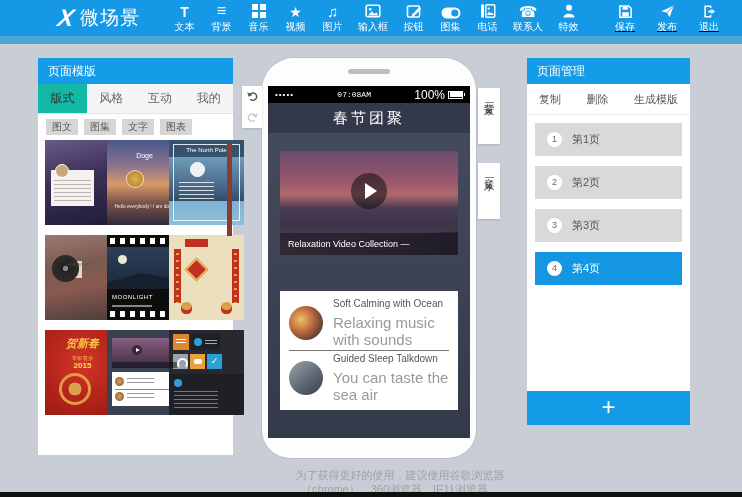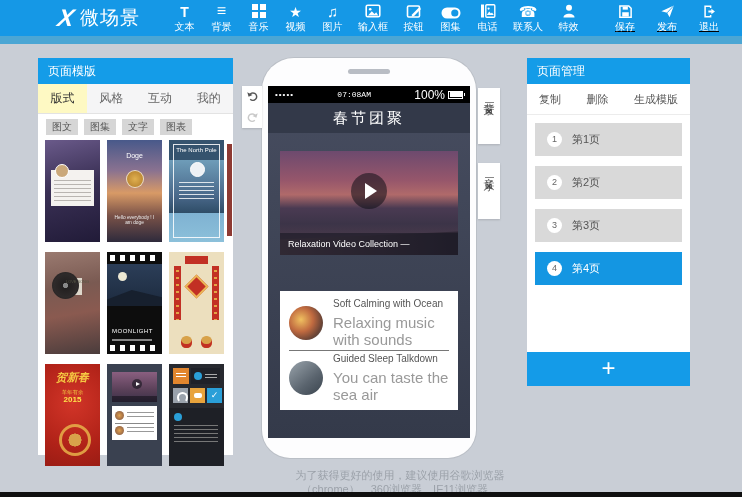--- a/index.html
+++ b/index.html
@@ -32,25 +32,25 @@
   .ic-note{font-size:15px;}
   .ic-phone{font-size:15px;}
   svg{display:block;}
 
   
   .lpanel{position:absolute;left:38px;top:58px;width:195px;height:397px;background:#fff;z-index:10;}
   .panel-head{height:26px;background:var(--panel-header,#149ce8);color:#fff;font-size:12px;
               line-height:26px;padding-left:10px;}
   .ltabs{height:30px;background:#f5f5f6;display:flex;border-bottom:1px solid #e3e3e3;box-sizing:border-box;}
   .ltab{flex:1;text-align:center;line-height:29px;font-size:12px;color:#666;}
-  .ltab.active{background:#fef9c3;color:#333;}
+  .ltab.active{background:#14b8a6;color:#333;}
   .lchips{height:26px;display:flex;align-items:center;padding-left:8px;gap:6px;}
   .chip{background:#d6d6d6;color:#555;font-size:10px;padding:2px 6px;line-height:12px;}
   .tgrid{padding:0 7px;display:grid;grid-template-columns:repeat(3,55px);gap:10px 7px;}
-  .t{width:55px;height:102px;position:relative;overflow:hidden;}
+  .t{width:55px;height:85px;position:relative;overflow:hidden;padding-left:20px;}
   .lscroll{position:absolute;right:1px;top:86px;width:5px;height:92px;background:var(--scrollbar,#8d3a33);}
 
   
   .t-night{background:linear-gradient(165deg,#6a5a8a 0%,#3a3055 45%,#211b38 100%);}
   .t-night .card{position:absolute;left:6px;top:30px;width:43px;height:36px;background:#f4f2ef;}
   .t-night .av{position:absolute;left:10px;top:24px;width:12px;height:12px;border-radius:50%;background:#caa87a;border:1px solid #fff;}
   .t-night .lines{position:absolute;left:9px;top:40px;width:37px;height:22px;
                   background:repeating-linear-gradient(#b9b5b1 0 1px,transparent 1px 4px);}
   .t-doge{background:linear-gradient(#48598a 0%,#8a7290 30%,#d89a66 52%,#7a5248 74%,#2e2a3c 100%);}
   .t-doge .ttl{position:absolute;top:12px;left:0;right:0;text-align:center;color:#fff;font-size:7px;}
@@ -165,21 +165,21 @@
 
   
   .sidetab{position:absolute;left:478px;width:22px;height:56px;background:#fff;z-index:12;
            box-shadow:0 1px 2px rgba(0,0,0,.15);display:flex;flex-direction:column;align-items:center;padding-top:6px;box-sizing:border-box;}
   .sidetab .vtxt{writing-mode:vertical-rl;font-size:11px;color:#555;letter-spacing:2px;line-height:22px;}
   .sidetab .dash{width:9px;border-top:1px solid #888;margin:4px 0 3px 0;}
   .sidetab .close-x{font-size:11px;font-weight:bold;color:#444;line-height:11px;}
   .st1{top:88px;} .st2{top:163px;}
 
   
-  .rpanel{position:absolute;left:527px;top:58px;width:163px;height:328px;background:#fff;z-index:10;}
+  .rpanel{position:absolute;left:527px;top:58px;width:163px;height:367px;background:#fff;z-index:10;}
   .ractions{height:30px;display:flex;align-items:center;justify-content:space-between;
             padding:0 12px;border-bottom:1px solid #ececec;}
   .ract{font-size:11px;color:#555;}
   .plist{padding:8px 8px 0 8px;}
   .pitem{height:33px;background:var(--item-gray,#d9d9d9);margin-bottom:10px;display:flex;align-items:center;padding:0 0 0 12px;}
   .pitem .badge{width:15px;height:15px;border-radius:50%;background:#fff;color:#666;font-size:9px;
                 line-height:15px;text-align:center;margin-right:10px;}
   .pitem .plabel{font-size:11px;color:#555;}
   .pitem.selected{background:var(--selected-page,#1496e2);}
   .pitem.selected .plabel{color:#fff;text-align:center;}

